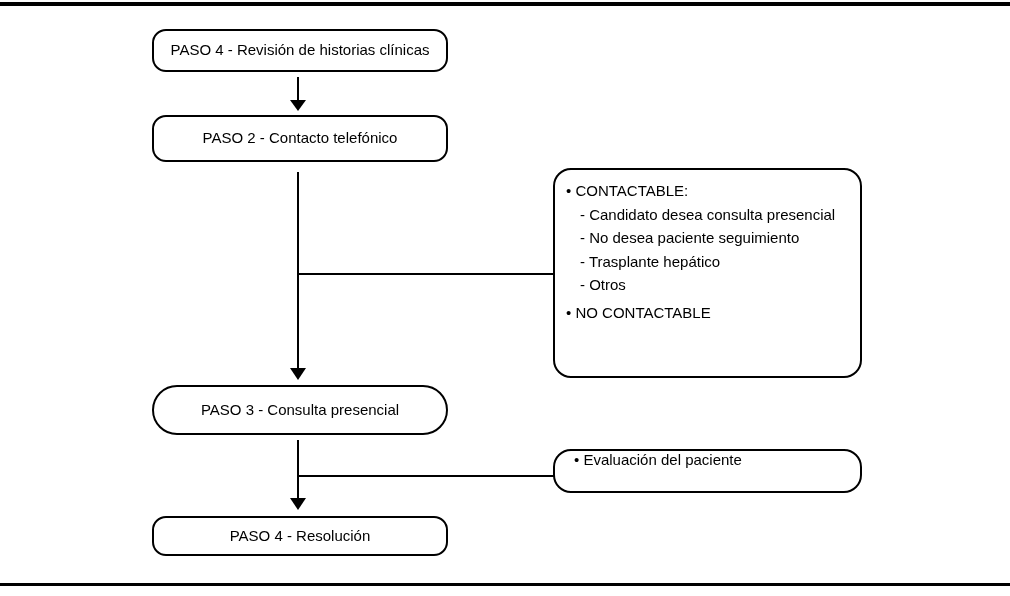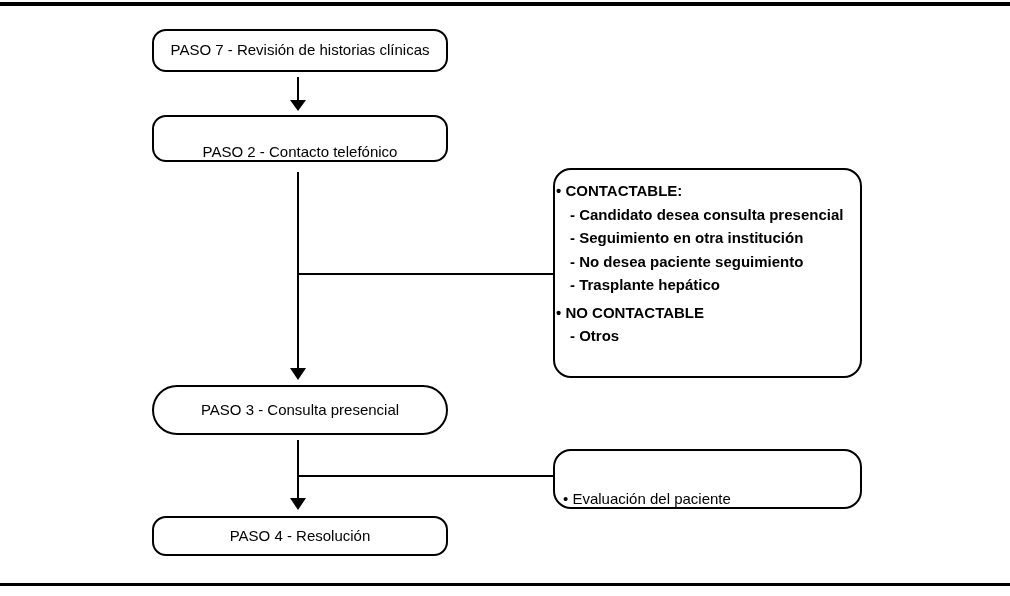--- a/index.html
+++ b/index.html
@@ -40,55 +40,54 @@
     border-radius: 14px;
     background: #ffffff;
     display: flex;
     align-items: center;
     justify-content: center;
     font-size: 15px;
     line-height: 1.1;
     text-align: center;
   }
   #step-1 { top: 29px;  height: 43px; }
-  #step-2 { top: 115px; height: 47px; align-items: flex-end; }
+  #step-2 { top: 115px; height: 47px; }
   #step-3 { top: 385px; height: 50px; border-radius: 25px; }
   #step-4 { top: 516px; height: 40px; }
   .side-box {
     position: absolute;
     left: 553px;
     width: 309px;
     box-sizing: border-box;
     border: 2px solid #000000;
     border-radius: 18px;
     background: #ffffff;
     font-size: 15px;
   }
   #contact-box {
     top: 168px;
     height: 210px;
-    padding: 9px 8px 0 1px;
-    font-weight: bold;
+    padding: 9px 8px 0 11px;
   }
   #contact-box .line {
     line-height: 23.5px;
     white-space: nowrap;
   }
   #contact-box .line.sub {
     padding-left: 14px;
   }
   #contact-box .line.footer {
     margin-top: 4px;
   }
   #eval-box {
     top: 449px;
-    height: 60px;
+    height: 44px;
     display: flex;
-    align-items: flex-end;
-    padding-left: 8px;
+    align-items: flex-start;
+    padding-left: 19px;
   }
 </style>
 </head>
 <body>
 
 <div id="figure">
 
   <div class="hrule top"></div>
 
   <svg id="connectors" viewBox="0 0 1010 596" xmlns="http://www.w3.org/2000/svg">
@@ -105,35 +104,34 @@
     </g>
 
     <g>
       <line x1="298" y1="440" x2="298" y2="499" stroke="#000000" stroke-width="2"></line>
       <line x1="298" y1="476" x2="554" y2="476" stroke="#000000" stroke-width="2"></line>
       <polygon points="290,498 306,498 298,510" fill="#000000"></polygon>
     </g>
   </svg>
 
   <div id="step-1" class="step-box">
-    <span>PASO 7 - Revisión de historias clínicas</span>
+    <span>PASO 4 - Revisión de historias clínicas</span>
   </div>
 
   <div id="step-2" class="step-box">
     <span>PASO 2 - Contacto telefónico</span>
   </div>
 
   <div id="contact-box" class="side-box">
     <div class="line">• CONTACTABLE:</div>
     <div class="line sub">- Candidato desea consulta presencial</div>
-    <div class="line sub">- Seguimiento en otra institución</div>
     <div class="line sub">- No desea paciente seguimiento</div>
     <div class="line sub">- Trasplante hepático</div>
+    <div class="line sub">- Otros</div>
     <div class="line footer">• NO CONTACTABLE</div>
-    <div class="line sub">- Otros</div>
   </div>
 
   <div id="step-3" class="step-box">
     <span>PASO 3 - Consulta presencial</span>
   </div>
 
   <div id="eval-box" class="side-box">
     <span>• Evaluación del paciente</span>
   </div>
 

